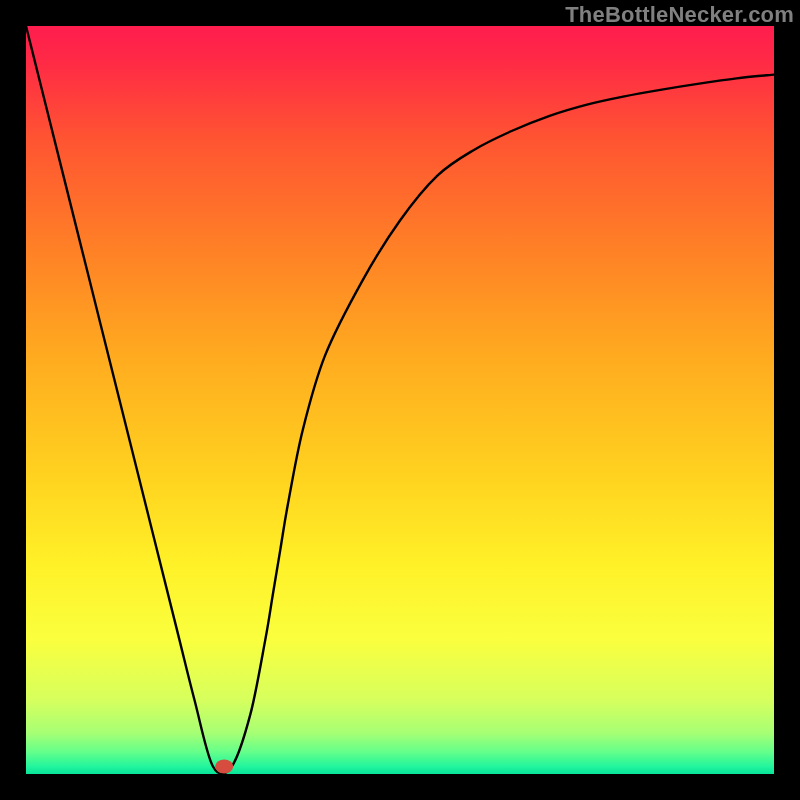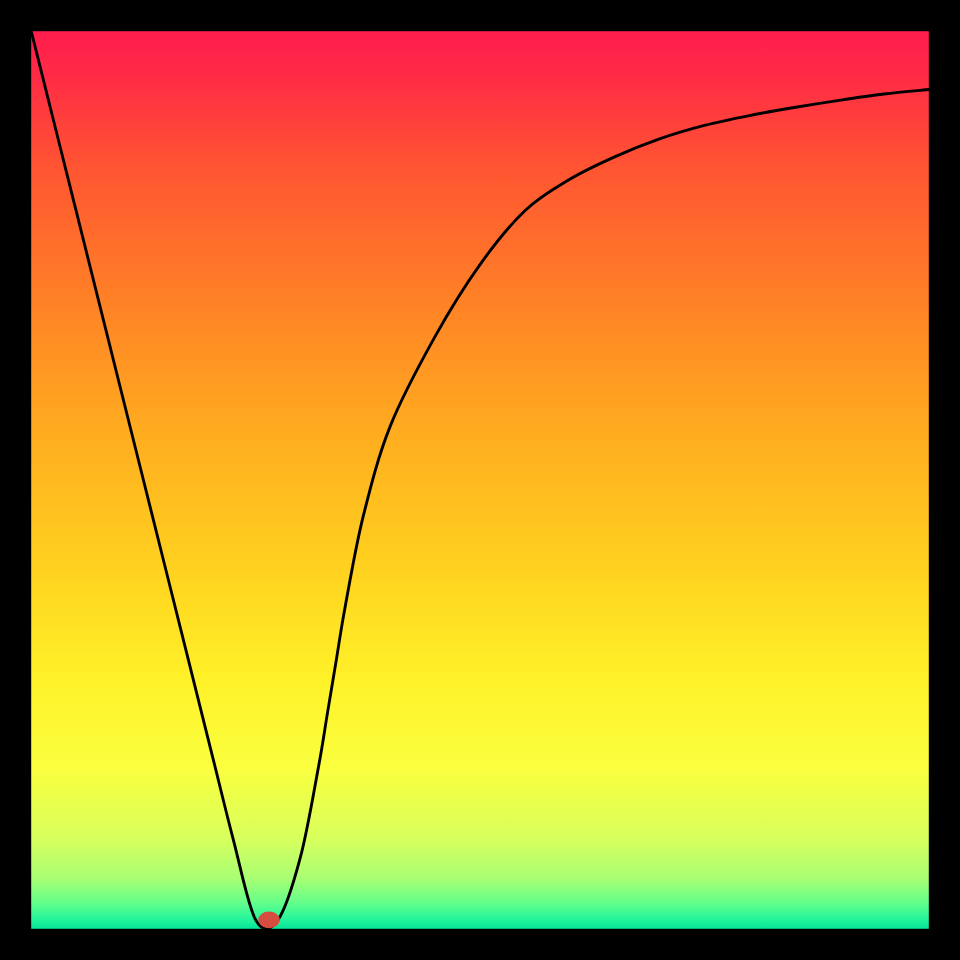--- a/index.html
+++ b/index.html
@@ -59,13 +59,14 @@
 
     <rect x="0" y="0" width="800" height="800" fill="#000"></rect>
 
     <rect id="plot-rect" x="26" y="26" width="748" height="748" fill="url(#bg-grad)"></rect>
 
     <path id="curve-path" fill="none" stroke="#000000" stroke-width="2.4" stroke-linejoin="round" stroke-linecap="round" d="M 26 26 C 32.233333333333334 50.93333333333332, 50.93333333333333 125.73333333333329, 63.4 175.59999999999997 C 75.86666666666666 225.46666666666664, 88.33333333333333 275.3333333333333, 100.8 325.2 C 113.26666666666667 375.06666666666666, 125.73333333333332 424.93333333333334, 138.2 474.8 C 150.66666666666666 524.6666666666666, 166.25 587, 175.6 624.4 C 184.95 661.8, 188.06666666666666 675.5133333333333, 194.3 699.2 C 200.53333333333336 722.8866666666668, 206.76666666666665 755.3, 213 766.52 C 219.23333333333335 777.74, 225.4666666666667 775.2466666666667, 231.70000000000002 766.52 C 237.93333333333334 757.7933333333333, 244.79000000000002 735.3533333333335, 250.4 714.1600000000001 C 256.01 692.9666666666667, 261.62 659.3066666666667, 265.36 639.36 C 269.1 619.4133333333333, 270.3466666666667 609.44, 272.84000000000003 594.48 C 275.33333333333337 579.52, 277.8266666666667 564.5600000000001, 280.32000000000005 549.6 C 282.8133333333334 534.64, 284.06 524.6666666666667, 287.8 504.72 C 291.54 484.77333333333337, 296.52666666666664 454.85333333333335, 302.76 429.92 C 308.99333333333334 404.9866666666667, 315.22666666666663 380.0533333333333, 325.2 355.11999999999995 C 335.17333333333335 330.1866666666666, 350.1333333333333 302.75999999999993, 362.6 280.31999999999994 C 375.0666666666667 257.87999999999994, 387.5333333333333 237.93333333333334, 400 220.48000000000002 C 412.4666666666667 203.0266666666667, 424.9333333333334 187.4433333333333, 437.40000000000003 175.59999999999997 C 449.8666666666667 163.75666666666663, 462.33333333333337 156.9, 474.8 149.42000000000002 C 487.26666666666665 141.94000000000003, 499.73333333333335 136.33000000000004, 512.2 130.72000000000003 C 524.6666666666667 125.11000000000003, 537.1333333333333 120.12333333333333, 549.6 115.75999999999999 C 562.0666666666667 111.39666666666665, 574.5333333333333 107.78133333333331, 587 104.53999999999999 C 599.4666666666667 101.29866666666668, 611.9333333333333 98.80533333333341, 624.4 96.31200000000007 C 636.8666666666667 93.81866666666673, 649.3333333333333 91.6993333333333, 661.8 89.57999999999997 C 674.2666666666667 87.46066666666664, 686.7333333333333 85.46600000000007, 699.2 83.59600000000006 C 711.6666666666667 81.72600000000006, 724.1333333333333 79.85599999999997, 736.6 78.35999999999996 C 749.0666666666667 76.86399999999995, 767.7666666666667 75.2433333333333, 774 74.61999999999996"></path>
 
     <ellipse id="min-marker" rx="9" ry="7" fill="#d64d3f" cx="224.22" cy="766.52"></ellipse>
   </svg>
 
+  <div class="attribution">TheBottleNecker.com</div>
 </div>
 
 </body></html>

